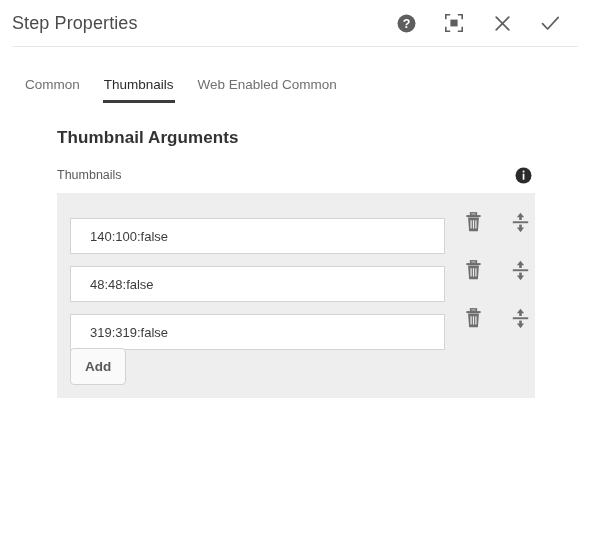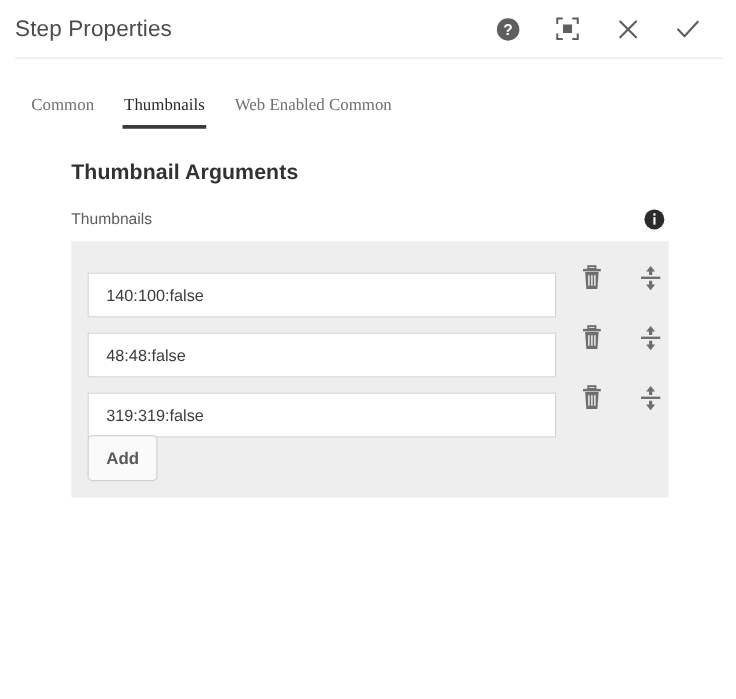--- a/index.html
+++ b/index.html
@@ -63,21 +63,20 @@
   }
 
   
   .tabs {
     display: flex;
     align-items: flex-end;
     padding-left: 13px;
     margin-top: 23px;
     height: 34px;
     gap: 0;
-    font-family: Liberation Serif, serif;
   }
   .tab {
     position: relative;
     font-size: 13.5px;
     color: #707070;
     padding: 0 12px 11px 12px;
     cursor: pointer;
     white-space: nowrap;
   }
   .tab.active {
@@ -142,21 +141,21 @@
   }
   .mf-input {
     width: 375px;
     height: 36px;
     box-sizing: border-box;
     border: 1px solid #d4d4d4;
     background: #ffffff;
     font-family: "Liberation Sans", sans-serif;
     font-size: 13px;
     color: #3c3c3c;
-    padding: 0 14px;
+    padding: 0 19px;
     outline: none;
     border-radius: 0;
     margin-top: 28px;
   }
   .mf-action {
     width: 26px;
     height: 26px;
     display: flex;
     align-items: center;
     justify-content: center;

